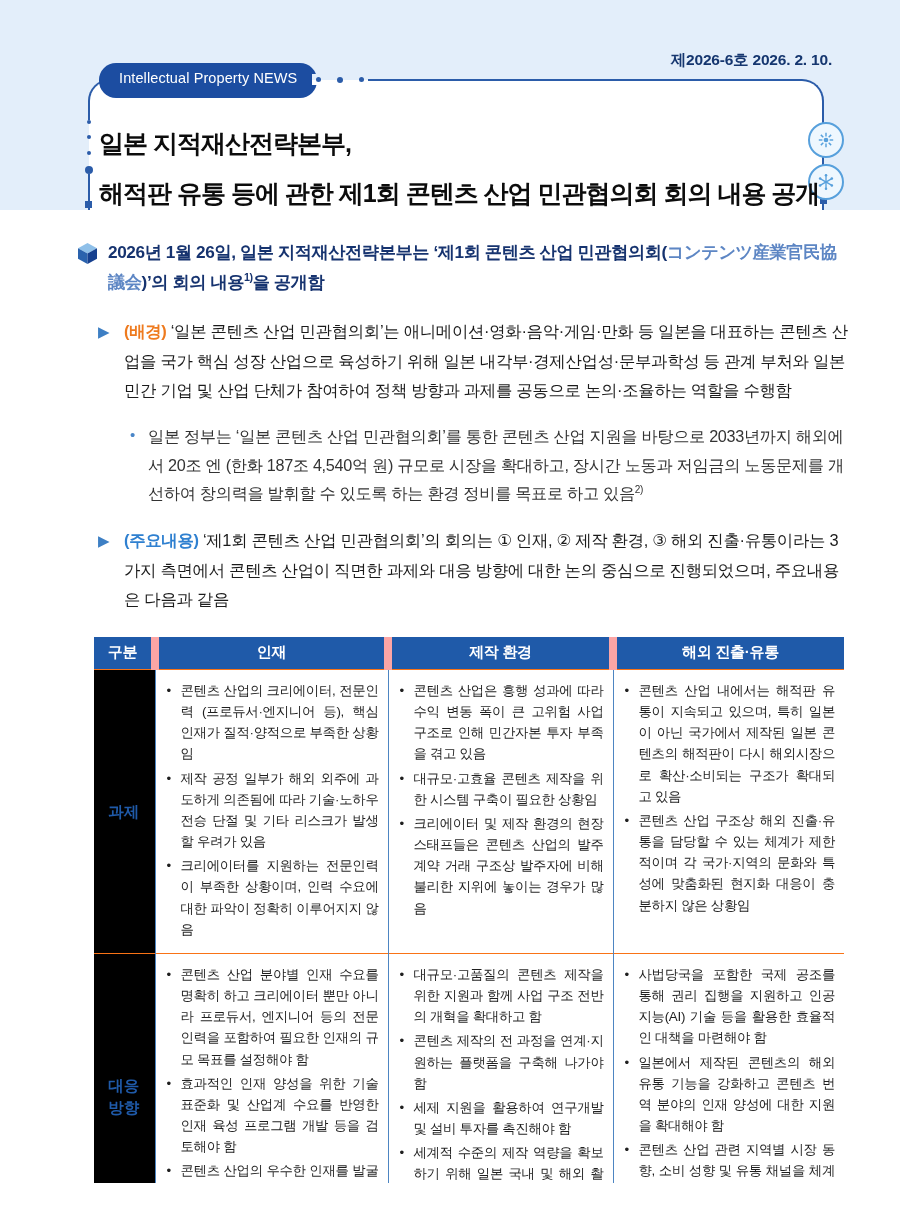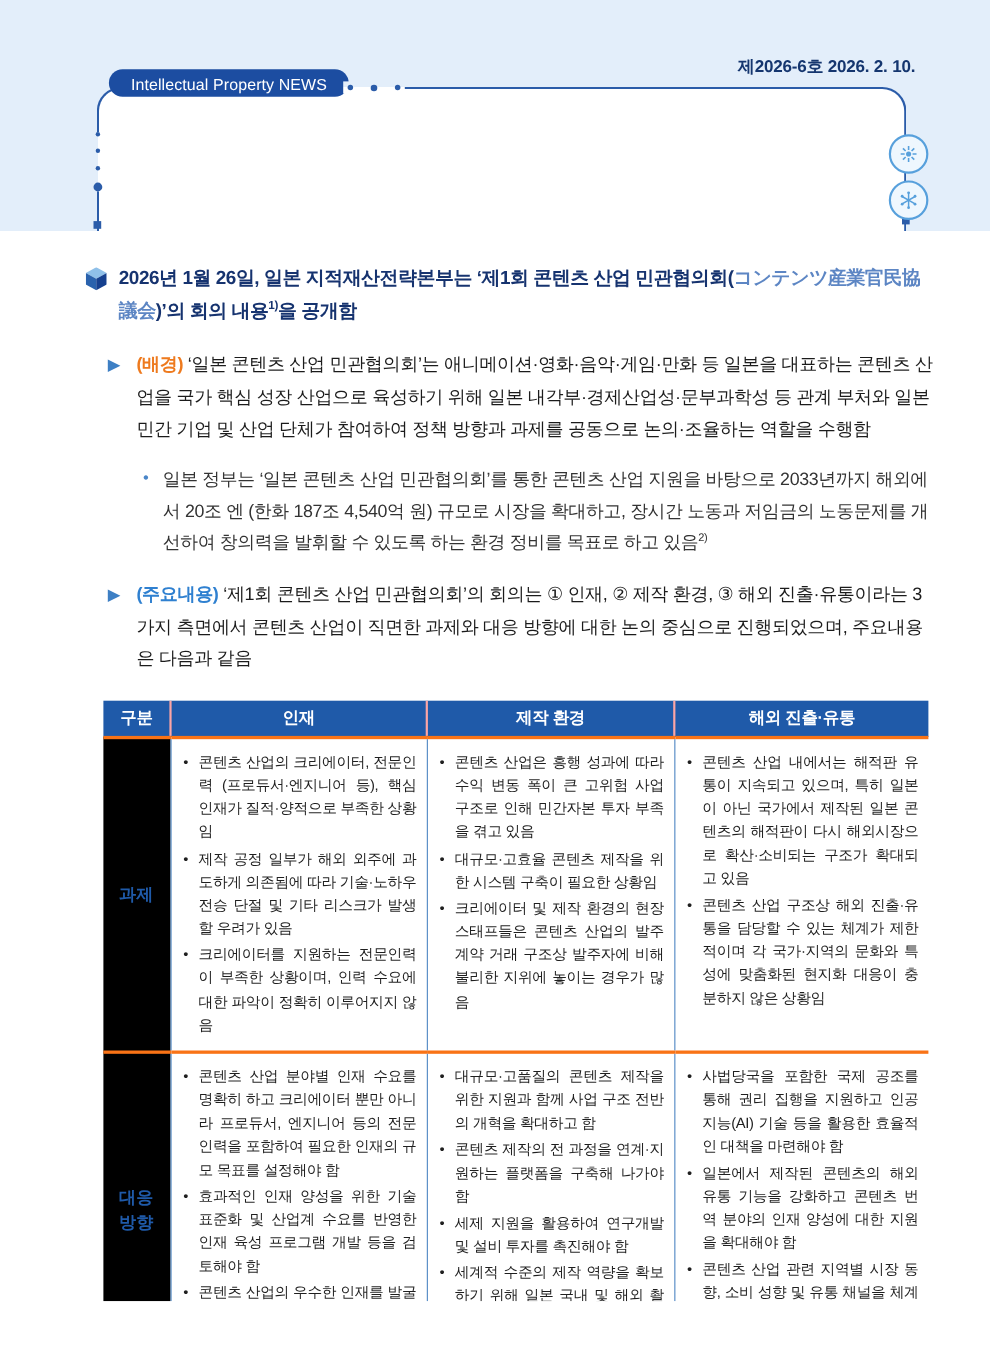--- a/index.html
+++ b/index.html
@@ -1,35 +1,35 @@
 <!DOCTYPE html>
 <html><head>
 <meta charset="utf-8">
 <style>
   html,body{margin:0;padding:0;}
   body{font-family:"Liberation Sans","DejaVu Sans",sans-serif;}
-  .page{position:relative;width:900px;height:1183px;background:#ffffff;overflow:hidden;text-decoration:underline;}
+  .page{position:relative;width:900px;height:1183px;background:#ffffff;overflow:hidden;}
 
   
   .top-band{position:absolute;left:0;top:0;width:900px;height:210px;background:#e3eefa;}
   .bottom-band{position:absolute;left:0;top:1193px;width:900px;height:37px;background:#e2f0fb;}
 
   
   .issue{position:absolute;top:50px;right:68px;font-size:15.5px;font-weight:700;color:#15366f;letter-spacing:-0.2px;}
 
   
   .title-box{position:absolute;left:88px;top:79px;width:736px;height:131px;background:#ffffff;
     border-top:2px solid #2b5ca9;border-left:2px solid #2b5ca9;border-right:2px solid #2b5ca9;
     border-radius:22px 22px 0 0;box-sizing:border-box;}
   .cap{position:absolute;width:7px;height:7px;background:#2b5ca9;}
   .cap-left{left:85px;top:201px;}
   .cap-right{left:820px;top:197px;}
 
   .badge{position:absolute;left:99px;top:63px;background:#1c4da1;color:#fff;border-radius:17px;
-    padding:7px 20px 2px;font-size:14.5px;letter-spacing:0.1px;}
+    padding:7px 20px 12px;font-size:14.5px;letter-spacing:0.1px;}
 
   .dashdot{position:absolute;left:312px;top:74px;width:56px;height:11px;
     background:linear-gradient(#e3eefa 50%,#ffffff 50%);display:flex;align-items:center;justify-content:space-between;padding:0 4px;box-sizing:border-box;}
   .dashdot i{display:block;width:5px;height:5px;border-radius:50%;background:#2b5ca9;}
   .dashdot i:nth-child(2){width:6px;height:6px;}
 
   .left-dots{position:absolute;left:85px;top:120px;width:8px;height:54px;
     background:linear-gradient(90deg,#e3eefa 50%,#ffffff 50%);display:flex;flex-direction:column;align-items:center;justify-content:space-between;}
   .left-dots i{display:block;width:4px;height:4px;border-radius:50%;background:#2b5ca9;}
   .left-dots i.big{width:8px;height:8px;}
@@ -59,23 +59,23 @@
   .mt20{margin-top:20px;}
   .mt16{margin-top:16px;}
   .mt18{margin-top:18px;}
 
   .subpoint{position:relative;padding-left:70px;font-size:16.2px;color:#333;line-height:1.78;letter-spacing:-0.3px;}
   .subpoint .dot{position:absolute;left:52px;top:0;color:#4a86c8;font-size:15px;}
 
   
   table.summary{border-collapse:collapse;table-layout:fixed;width:750px;margin:22px 0 0 16px;}
   table.summary thead th{background:#1f5aa9;color:#ffffff;font-size:15px;font-weight:700;height:30px;
-    border-right:2px solid #fca5a5;letter-spacing:-0.3px;}
+    border-right:8px solid #fca5a5;letter-spacing:-0.3px;}
   table.summary thead th:last-child{border-right:none;}
-  table.summary tbody td{border-top:3px solid #f97316;border-right:1px solid #4d85c2;vertical-align:top;
+  table.summary tbody td{border-top:1px solid #f97316;border-right:1px solid #4d85c2;vertical-align:top;
     padding:10px 9px 10px 8px;box-sizing:border-box;}
   table.summary tbody td:last-child{border-right:none;}
   table.summary tbody tr:last-child td{border-bottom:2px solid #2c62ab;}
   td.rowlabel{background:#000000;color:#1f5aa9;font-weight:700;font-size:15.5px;text-align:center;vertical-align:middle !important;line-height:1.4;}
   ul.cell{list-style:none;margin:0;padding:0;}
   ul.cell li{position:relative;padding-left:17px;font-size:13.4px;line-height:1.58;color:#1f1f1f;
     text-align:justify;margin-bottom:3px;letter-spacing:-0.3px;}
   ul.cell li::before{content:"•";position:absolute;left:3px;top:0;}
 </style>
 </head>
@@ -130,20 +130,22 @@
       <circle cx="10" cy="2.5" r="1.4" fill="#57a0dc"></circle>
         <circle cx="10" cy="17.5" r="1.4" fill="#57a0dc"></circle>
       <circle cx="3.5" cy="6" r="1.4" fill="#57a0dc"></circle>
         <circle cx="16.5" cy="14" r="1.4" fill="#57a0dc"></circle>
       <circle cx="16.5" cy="6" r="1.4" fill="#57a0dc"></circle>
         <circle cx="3.5" cy="14" r="1.4" fill="#57a0dc"></circle>
     </svg>
   </div>
 
   <h1 class="main-title">
+    <div>일본 지적재산전략본부,</div>
+    <div>해적판 유통 등에 관한 제1회 콘텐츠 산업 민관협의회 회의 내용 공개</div>
   </h1>
 
   <div class="content">
 
     <div class="intro">
       <span class="cube">
         <svg width="19" height="21" viewBox="0 0 20 22">
           <polygon points="10,0 20,5.5 10,11 0,5.5" fill="#8fc0e9"></polygon>
           <polygon points="0,5.5 10,11 10,22 0,16.5" fill="#2a62ad"></polygon>
           <polygon points="10,11 20,5.5 20,16.5 10,22" fill="#16408f"></polygon>

